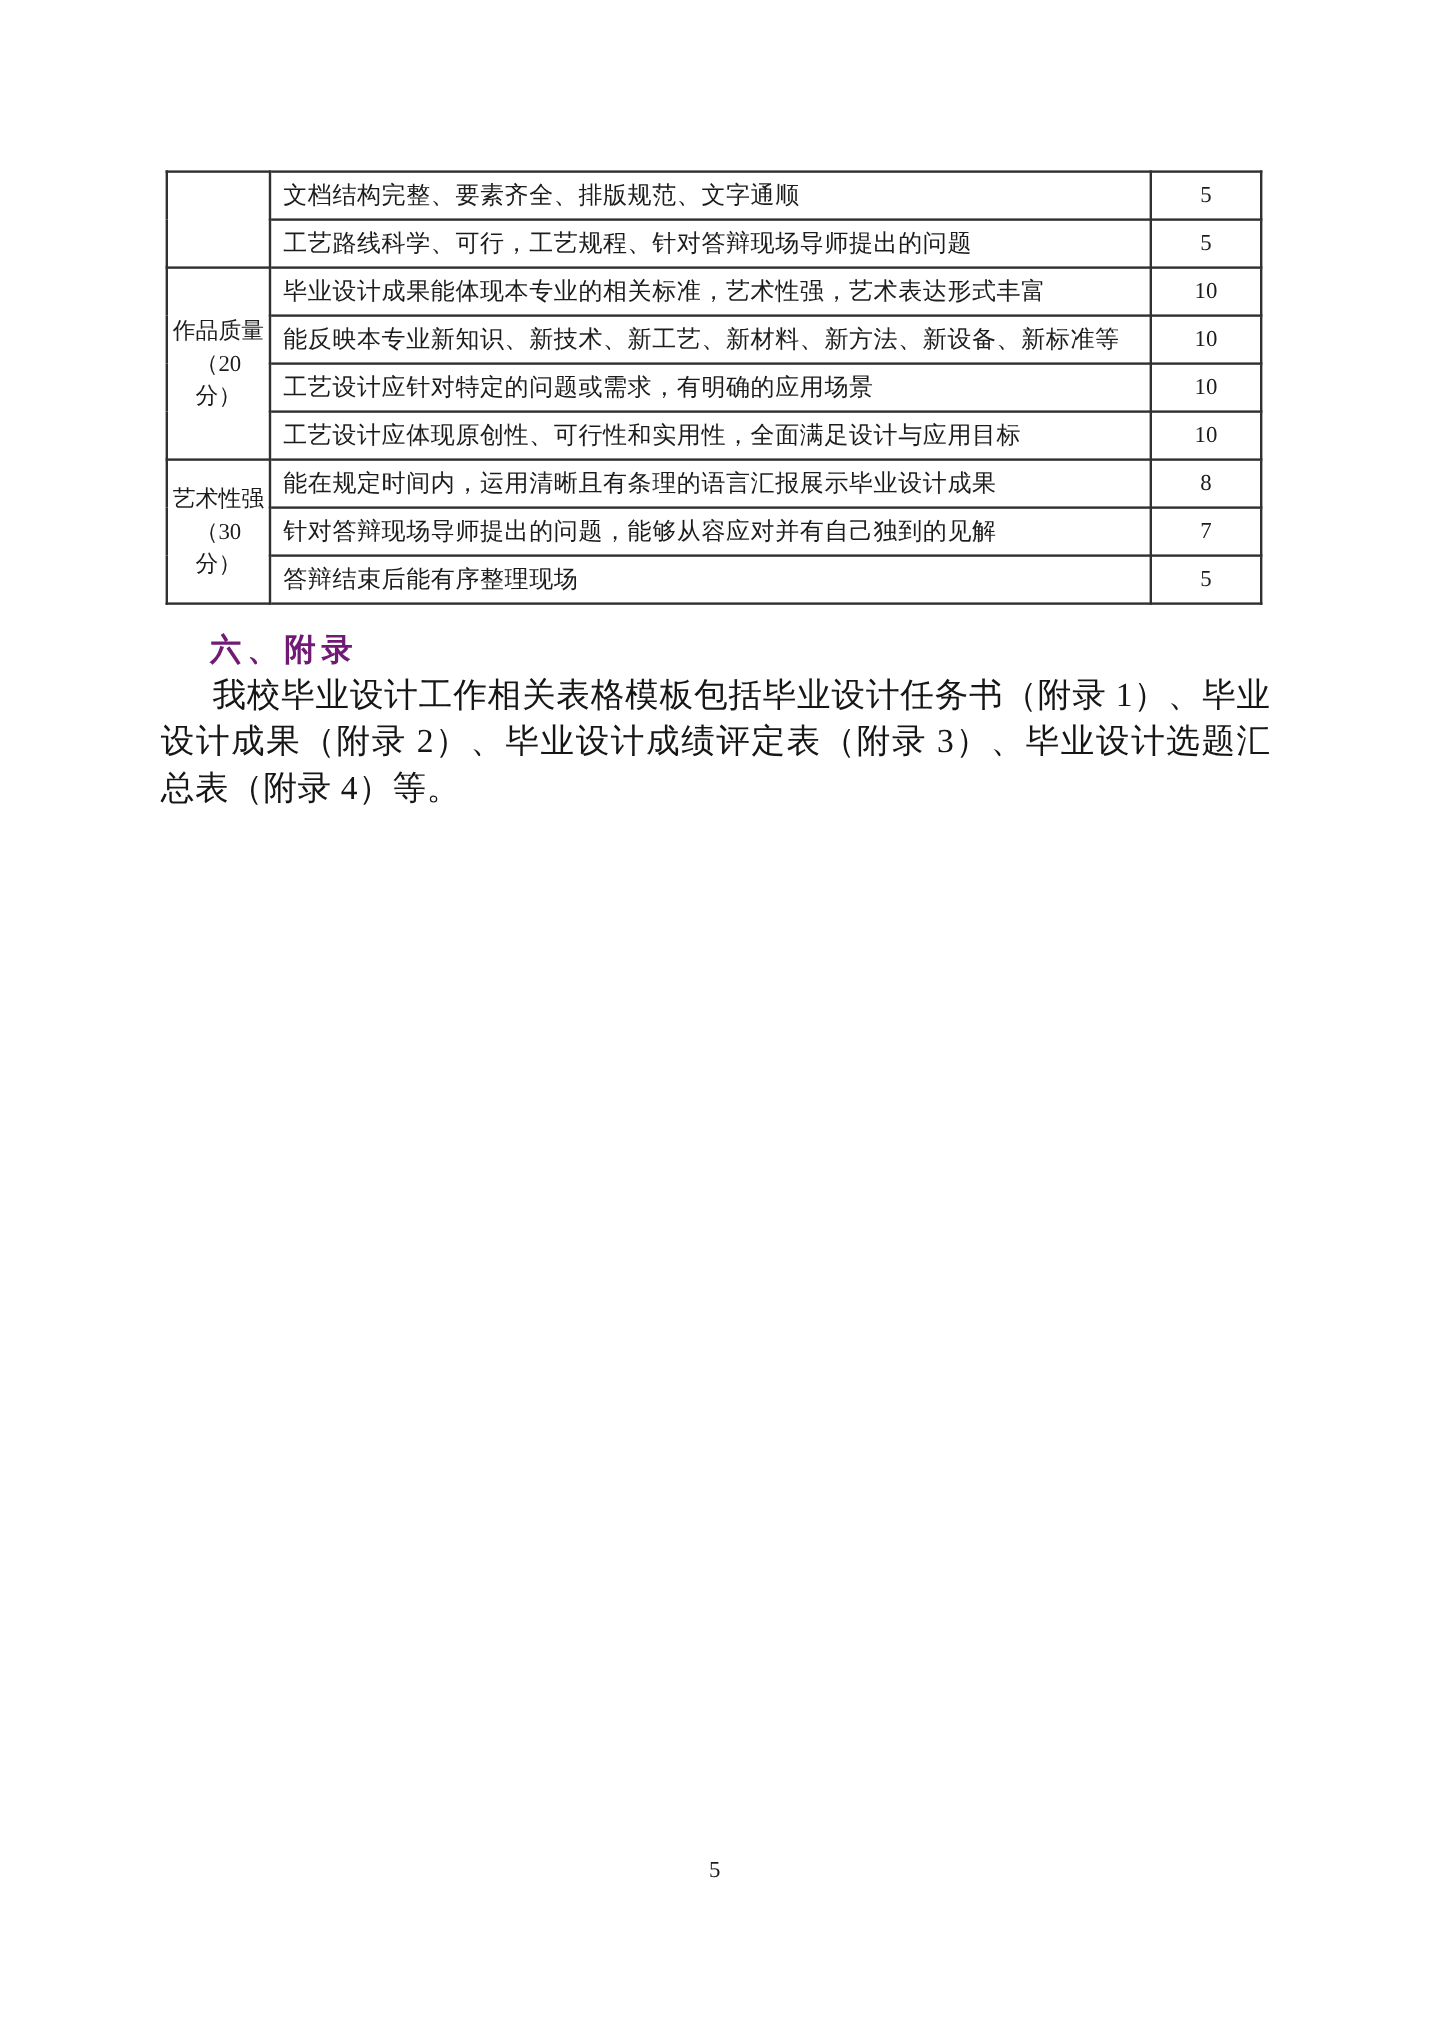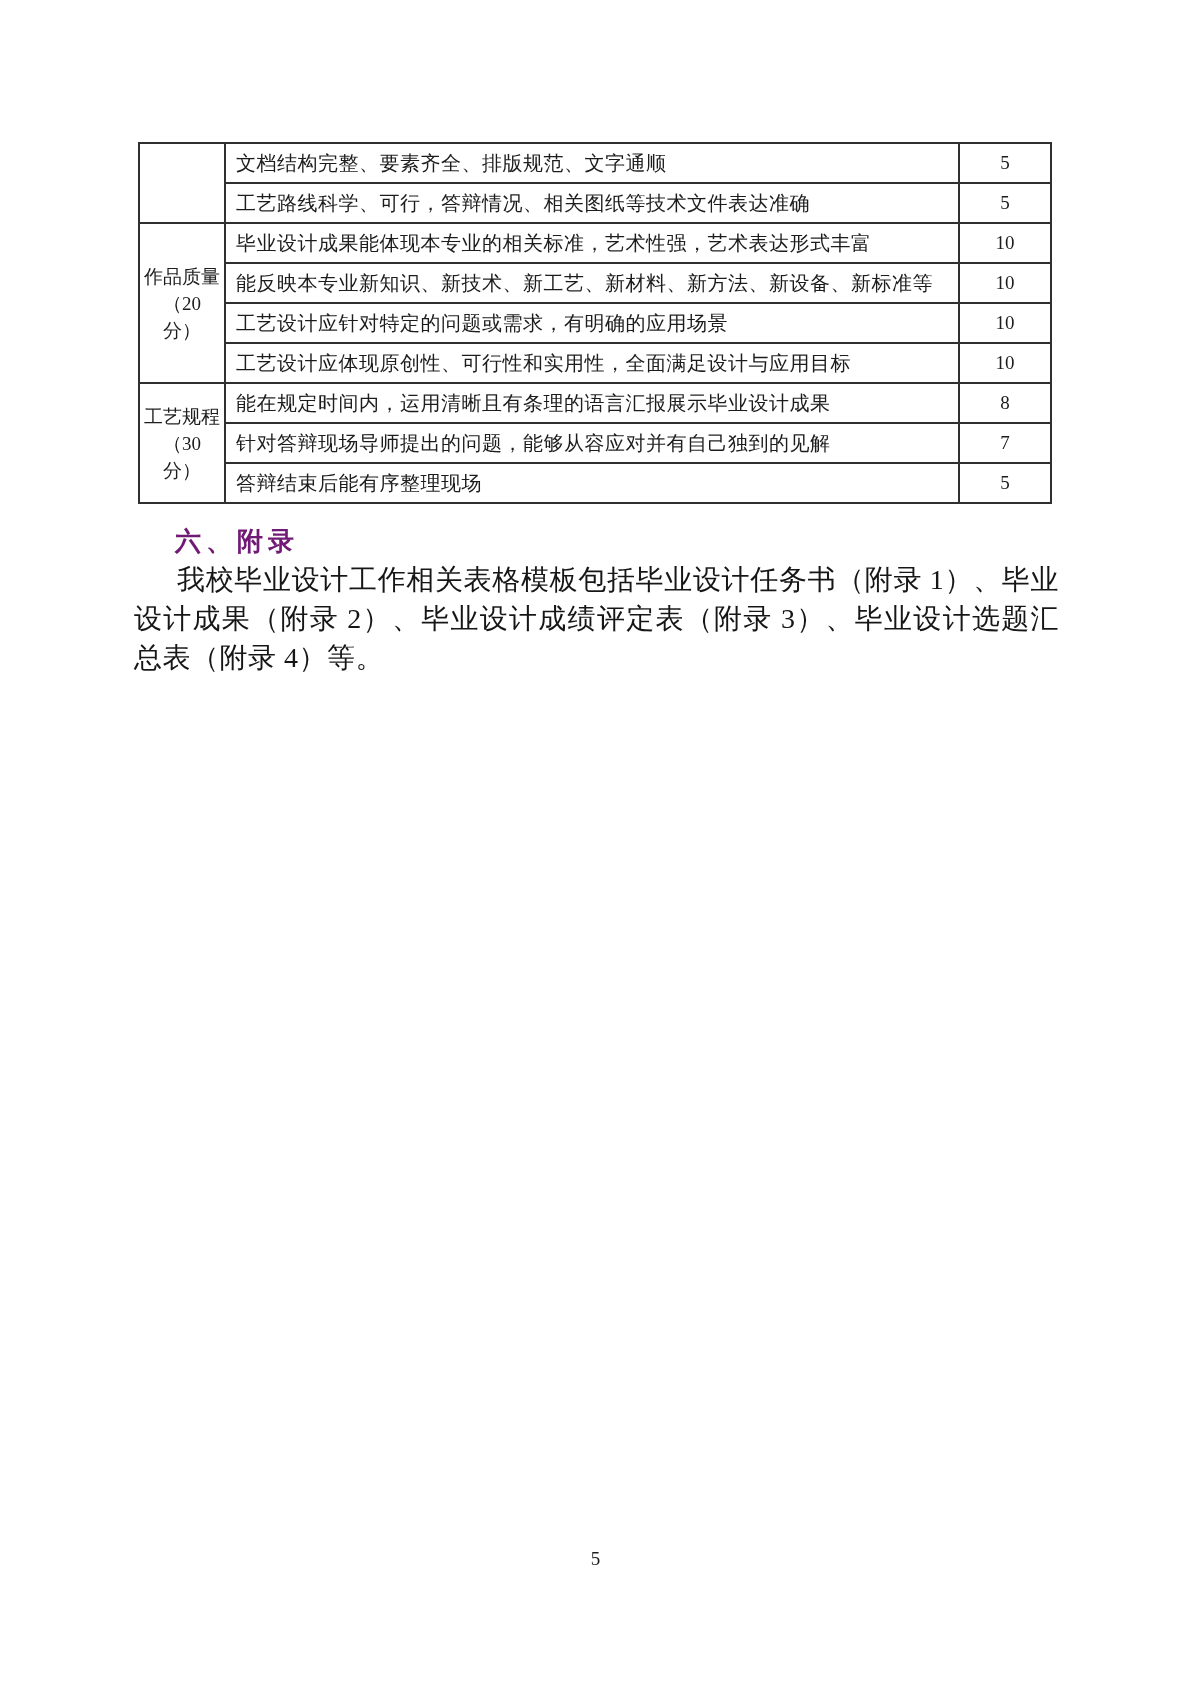--- a/index.html
+++ b/index.html
@@ -90,21 +90,21 @@
       <col style="width:734px">
       <col style="width:92px">
     </colgroup>
     <tbody>
       <tr class="rub-row">
         <td class="cat" rowspan="2"></td>
         <td class="crit">文档结构完整、要素齐全、排版规范、文字通顺</td>
         <td class="score">5</td>
       </tr>
       <tr class="rub-row">
-        <td class="crit">工艺路线科学、可行，答辩情况、相关图纸等技术文件表达准确</td>
+        <td class="crit">工艺路线科学、可行，工艺规程、针对答辩现场导师提出的问题</td>
         <td class="score">5</td>
       </tr>
 
       <tr class="rub-row">
         <td class="cat" rowspan="4">
           <div>作品质量</div>
           <div>（20 分）</div>
         </td>
         <td class="crit">毕业设计成果能体现本专业的相关标准，艺术性强，艺术表达形式丰富</td>
         <td class="score">10</td>
@@ -117,21 +117,21 @@
         <td class="crit">工艺设计应针对特定的问题或需求，有明确的应用场景</td>
         <td class="score">10</td>
       </tr>
       <tr class="rub-row">
         <td class="crit">工艺设计应体现原创性、可行性和实用性，全面满足设计与应用目标</td>
         <td class="score">10</td>
       </tr>
 
       <tr class="rub-row">
         <td class="cat" rowspan="3">
-          <div>工艺规程</div>
+          <div>艺术性强</div>
           <div>（30 分）</div>
         </td>
         <td class="crit">能在规定时间内，运用清晰且有条理的语言汇报展示毕业设计成果</td>
         <td class="score">8</td>
       </tr>
       <tr class="rub-row">
         <td class="crit">针对答辩现场导师提出的问题，能够从容应对并有自己独到的见解</td>
         <td class="score">7</td>
       </tr>
       <tr class="rub-row">

